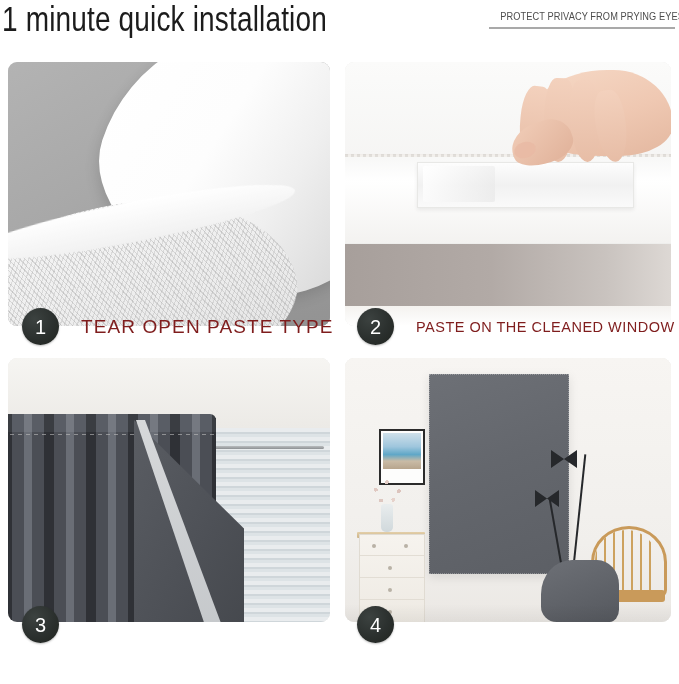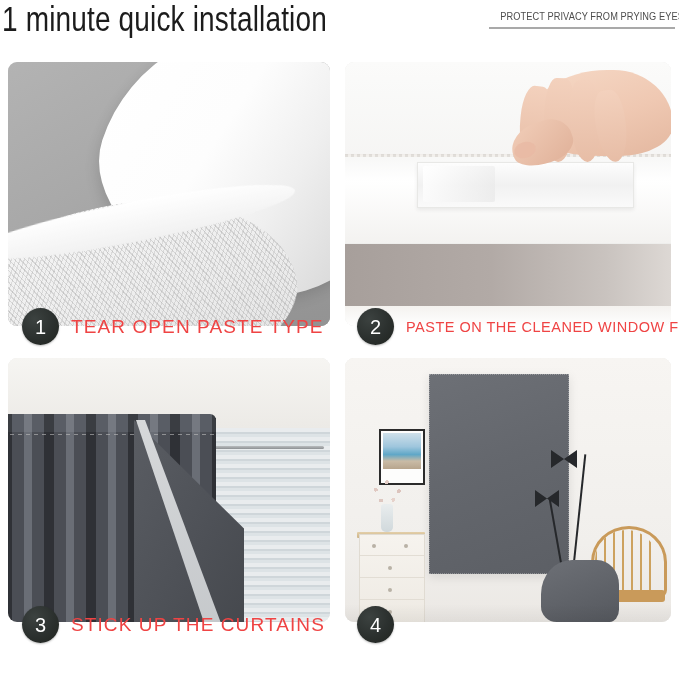--- a/index.html
+++ b/index.html
@@ -403,22 +403,23 @@
     font-weight: 400;
     line-height: 1;
     flex: 0 0 auto;
     box-shadow: 0 1px 2px rgba(0,0,0,.25);
   }
   .caption-text {
     font-family: "Liberation Sans", sans-serif;
     font-size: 19px;
     font-weight: 300;
     letter-spacing: 1.1px;
-    color: #ef4444;
+    color: #7f1d1d;
     white-space: nowrap;
+    margin-left: 10px;
   }
   .cell-2 .caption, .cell-4 .caption { left: 12px; }
   .cell-2 .caption-text { font-size: 14.5px; letter-spacing: .5px; }
   .cell-4 .caption-text { font-size: 19px; letter-spacing: 1.0px; }
   .cell-3 .caption { top: 248px; }
   .cell-4 .caption { top: 248px; }
 </style>
 </head>
 <body>
 
@@ -486,21 +487,20 @@
         <div class="p3-rod"></div>
         <div class="p3-curtain"></div>
         <div class="p3-curtain-top"></div>
         <div class="p3-stitch"></div>
         <div class="p3-fold"></div>
         <div class="p3-tapeedge"></div>
       </div>
     </div>
     <div class="caption">
       <div class="badge">3</div>
-      <div class="caption-text">STICK UP THE CURTAINS</div>
     </div>
   </div>
 
   <div class="cell cell-4">
     <div class="photo">
       <div class="photo-inner">
         <div class="p4-bg"></div>
         <div class="p4-wall"></div>
         <div class="p4-curtain"></div>
 

